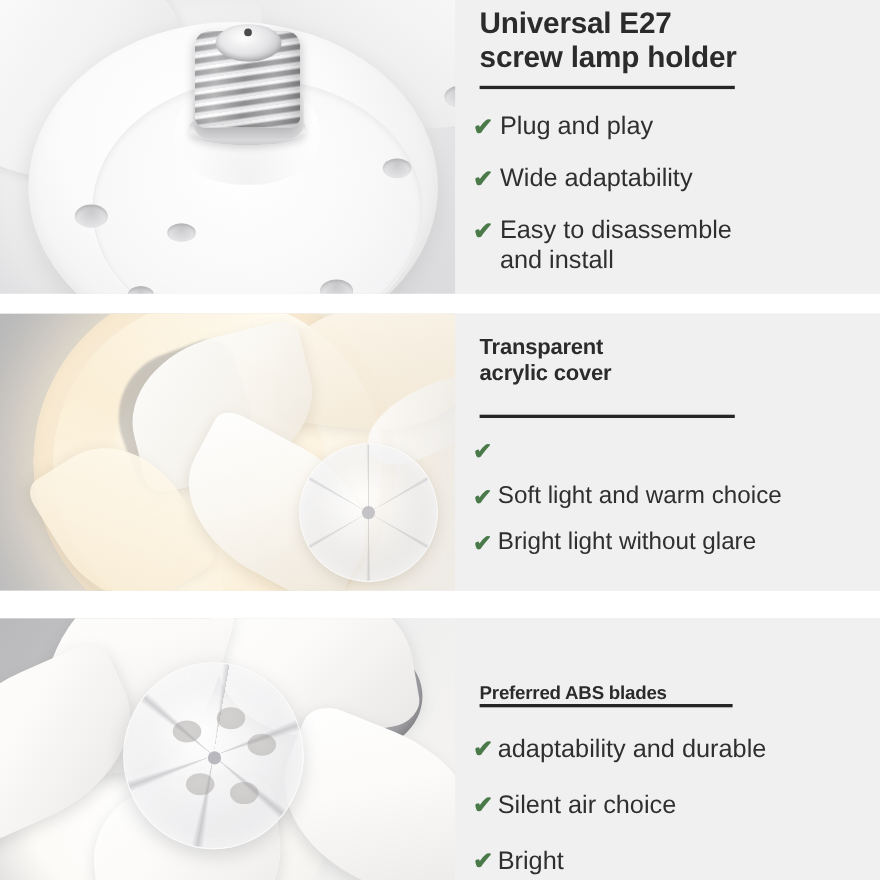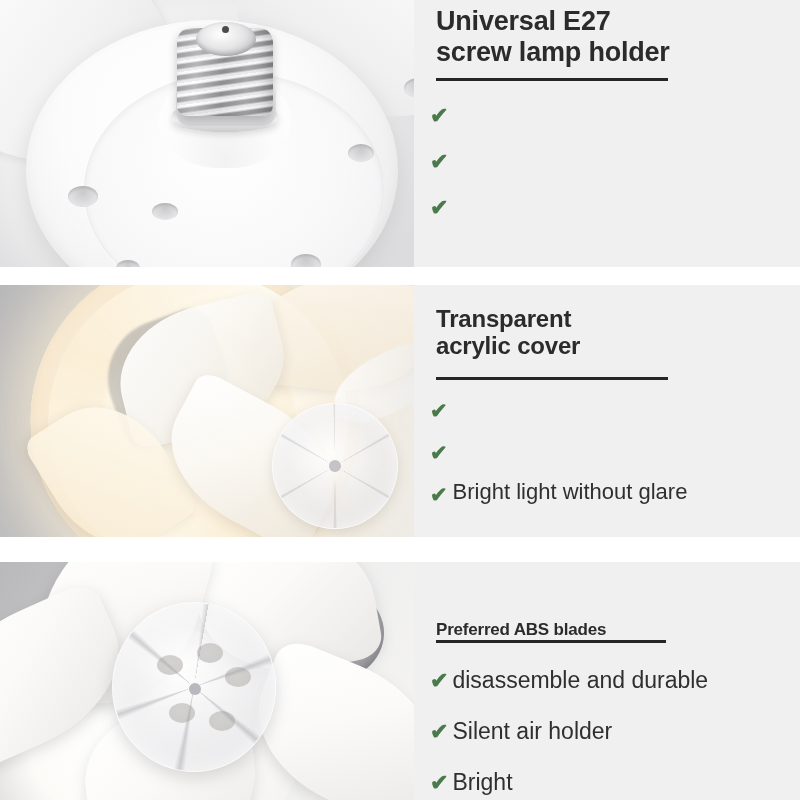--- a/index.html
+++ b/index.html
@@ -40,21 +40,21 @@
   .btext { white-space:pre-line; }
 
   
   #panel-1 .title { top:6px; font-size:27px; }
   #panel-1 .rule  { top:78px; width:232px; }
   #panel-1 .bullets { top:100px; }
   #panel-1 .bullet { font-size:23px; line-height:1.22; margin-bottom:19px; }
   #panel-1 .check { font-size:22px; padding-top:5px; margin-right:6px; }
 
   
-  #panel-2 .title { top:20px; font-size:24px; }
+  #panel-2 .title { top:20px; font-size:20px; }
   #panel-2 .rule  { top:92px; width:232px; }
   #panel-2 .bullets { top:110px; }
   #panel-2 .bullet { font-size:22px; line-height:1.2; margin-bottom:16px; }
   #panel-2 .check { font-size:21px; padding-top:5px; margin-right:5px; }
 
   
   #panel-3 .title { top:58px; font-size:17px; }
   #panel-3 .rule  { top:78px; width:230px; }
   #panel-3 .bullets { top:104px; }
   #panel-3 .bullet { font-size:23px; line-height:1.22; margin-bottom:23px; }
@@ -302,26 +302,30 @@
       </div>
     </div>
 
     <div class="copy">
       <h2 class="title">Universal E27
 screw lamp holder</h2>
       <div class="rule"></div>
       <ul class="bullets">
         <li class="bullet">
           <span class="check">✔</span>
-        </li>
-        <li class="bullet">
-          <span class="check">✔</span>
-        </li>
-        <li class="bullet">
-          <span class="check">✔</span>
+          <span class="btext">Plug and play</span>
+        </li>
+        <li class="bullet">
+          <span class="check">✔</span>
+          <span class="btext">Wide adaptability</span>
+        </li>
+        <li class="bullet">
+          <span class="check">✔</span>
+          <span class="btext">Easy to disassemble
+and install</span>
         </li>
       </ul>
     </div>
   </section>
 
   <section class="panel" id="panel-2">
     <div class="photo">
       <div class="photo-inner">
         <div class="p2-bg"></div>
         <div class="p2-glow"></div>
@@ -342,20 +346,21 @@
     <div class="copy">
       <h2 class="title">Transparent
 acrylic cover</h2>
       <div class="rule"></div>
       <ul class="bullets">
         <li class="bullet">
           <span class="check">✔</span>
         </li>
         <li class="bullet">
           <span class="check">✔</span>
+          <span class="btext">Soft light and warm choice</span>
         </li>
         <li class="bullet">
           <span class="check">✔</span>
           <span class="btext">Bright light without glare</span>
         </li>
       </ul>
     </div>
   </section>
 
   <section class="panel" id="panel-3">
@@ -382,25 +387,25 @@
         </div>
       </div>
     </div>
 
     <div class="copy">
       <h2 class="title">Preferred ABS blades</h2>
       <div class="rule"></div>
       <ul class="bullets">
         <li class="bullet">
           <span class="check">✔</span>
-          <span class="btext">disassemble and durable</span>
-        </li>
-        <li class="bullet">
-          <span class="check">✔</span>
-          <span class="btext">Silent air holder</span>
+          <span class="btext">adaptability and durable</span>
+        </li>
+        <li class="bullet">
+          <span class="check">✔</span>
+          <span class="btext">Silent air choice</span>
         </li>
         <li class="bullet">
           <span class="check">✔</span>
           <span class="btext">Bright</span>
         </li>
       </ul>
     </div>
   </section>
 
 </div>

